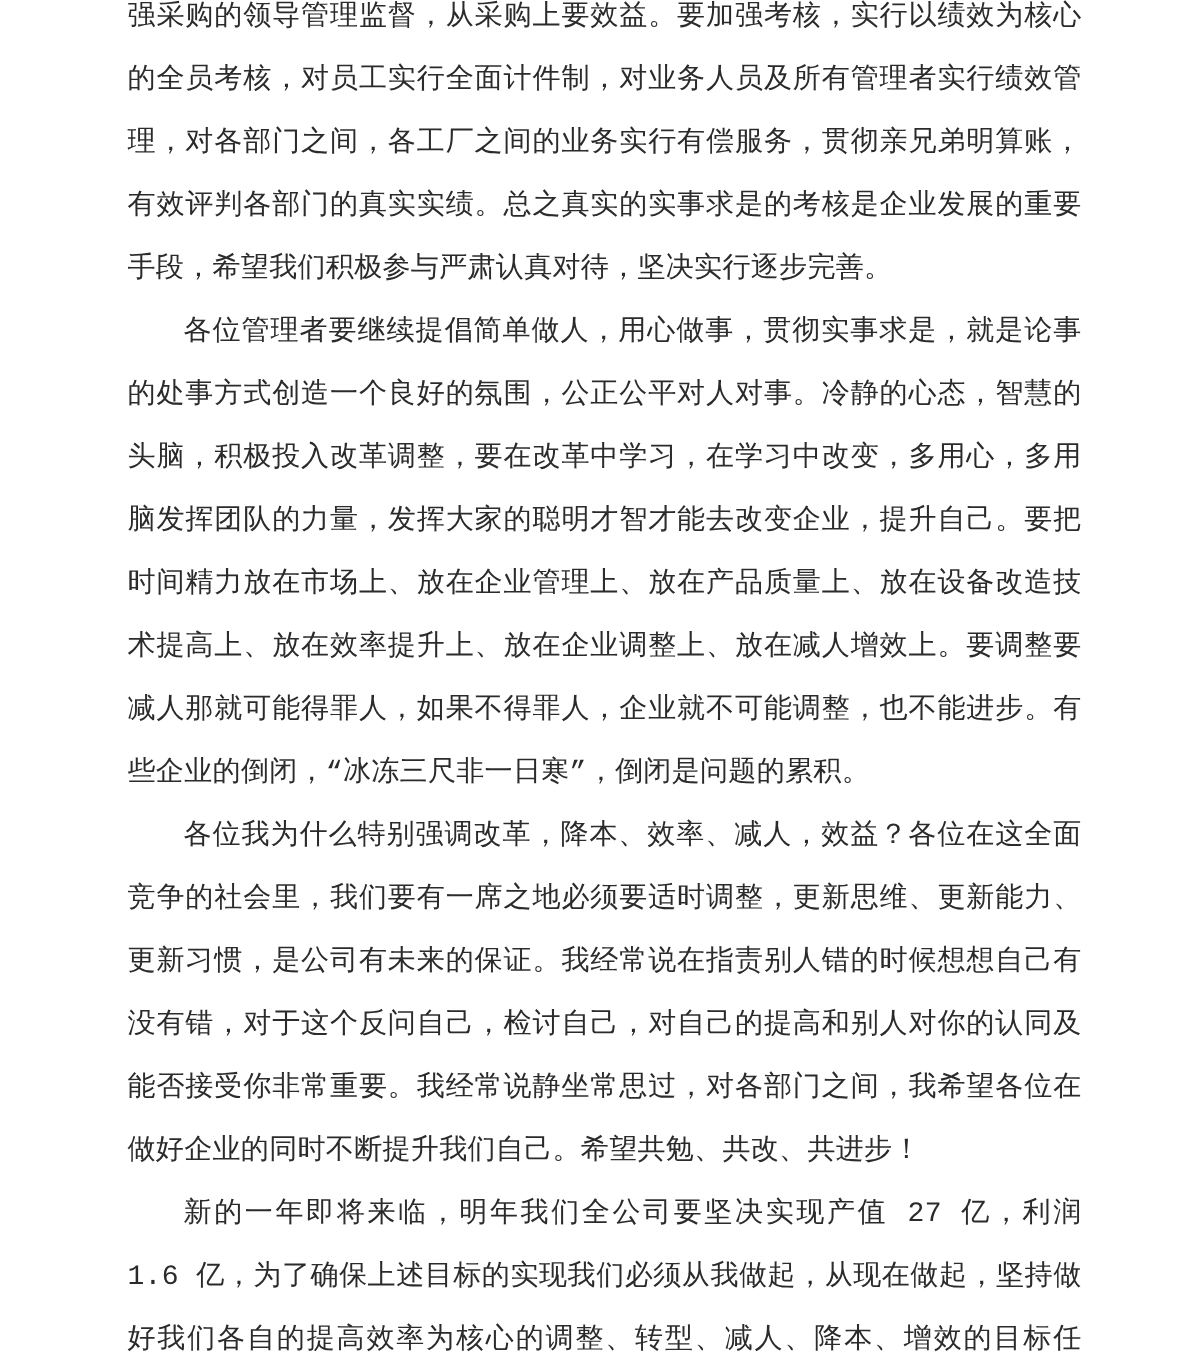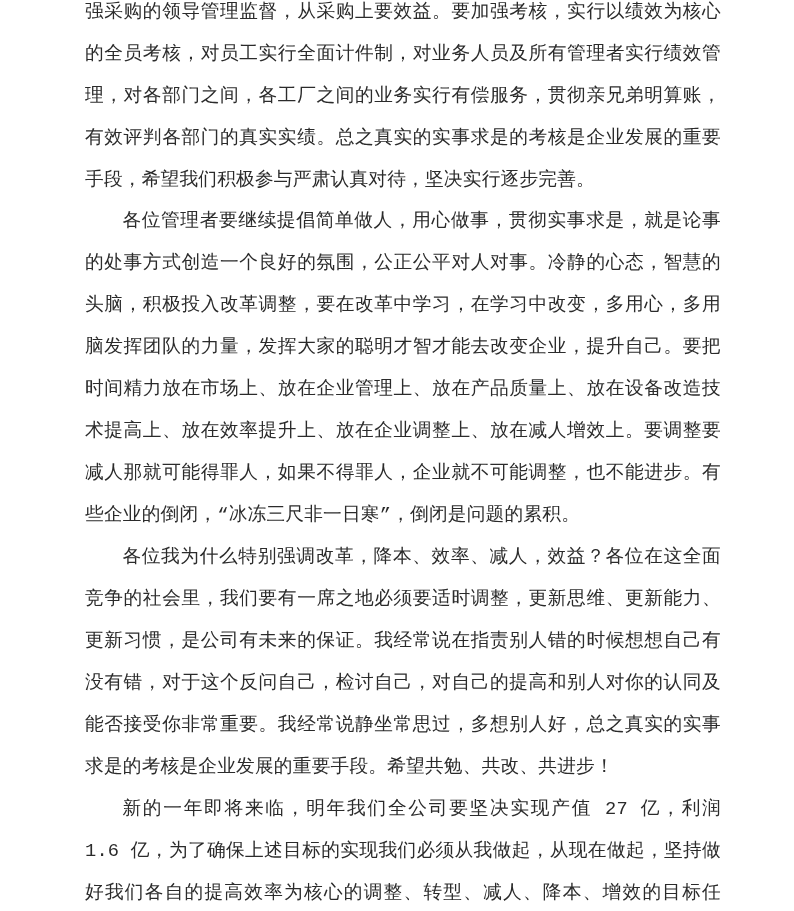--- a/index.html
+++ b/index.html
@@ -37,16 +37,16 @@
     font-family: Liberation Mono, monospace;
   }
 </style>
 </head>
 <body>
 
 <div class="page">
   <div class="text-block">
     <p class="para">强采购的领导管理监督，从采购上要效益。要加强考核，实行以绩效为核心的全员考核，对员工实行全面计件制，对业务人员及所有管理者实行绩效管理，对各部门之间，各工厂之间的业务实行有偿服务，贯彻亲兄弟明算账，有效评判各部门的真实实绩。总之真实的实事求是的考核是企业发展的重要手段，希望我们积极参与严肃认真对待，坚决实行逐步完善。</p>
     <p class="para indent">各位管理者要继续提倡简单做人，用心做事，贯彻实事求是，就是论事的处事方式创造一个良好的氛围，公正公平对人对事。冷静的心态，智慧的头脑，积极投入改革调整，要在改革中学习，在学习中改变，多用心，多用脑发挥团队的力量，发挥大家的聪明才智才能去改变企业，提升自己。要把时间精力放在市场上、放在企业管理上、放在产品质量上、放在设备改造技术提高上、放在效率提升上、放在企业调整上、放在减人增效上。要调整要减人那就可能得罪人，如果不得罪人，企业就不可能调整，也不能进步。有些企业的倒闭，“冰冻三尺非一日寒”，倒闭是问题的累积。</p>
-    <p class="para indent">各位我为什么特别强调改革，降本、效率、减人，效益？各位在这全面竞争的社会里，我们要有一席之地必须要适时调整，更新思维、更新能力、更新习惯，是公司有未来的保证。我经常说在指责别人错的时候想想自己有没有错，对于这个反问自己，检讨自己，对自己的提高和别人对你的认同及能否接受你非常重要。我经常说静坐常思过，多想别人好，总之真实的实事求是的考核是企业发展的重要手段。希望共勉、共改、共进步！</p>
+    <p class="para indent">各位我为什么特别强调改革，降本、效率、减人，效益？各位在这全面竞争的社会里，我们要有一席之地必须要适时调整，更新思维、更新能力、更新习惯，是公司有未来的保证。我经常说在指责别人错的时候想想自己有没有错，对于这个反问自己，检讨自己，对自己的提高和别人对你的认同及能否接受你非常重要。我经常说静坐常思过，对各部门之间，我希望各位在做好企业的同时不断提升我们自己。希望共勉、共改、共进步！</p>
     <p class="para indent">新的一年即将来临，明年我们全公司要坚决实现产值 27 亿，利润 1.6 亿，为了确保上述目标的实现我们必须从我做起，从现在做起，坚持做好我们各自的提高效率为核心的调整、转型、减人、降本、增效的目标任务。要开好年度</p>
   </div>
 </div>
 
 </body></html>

